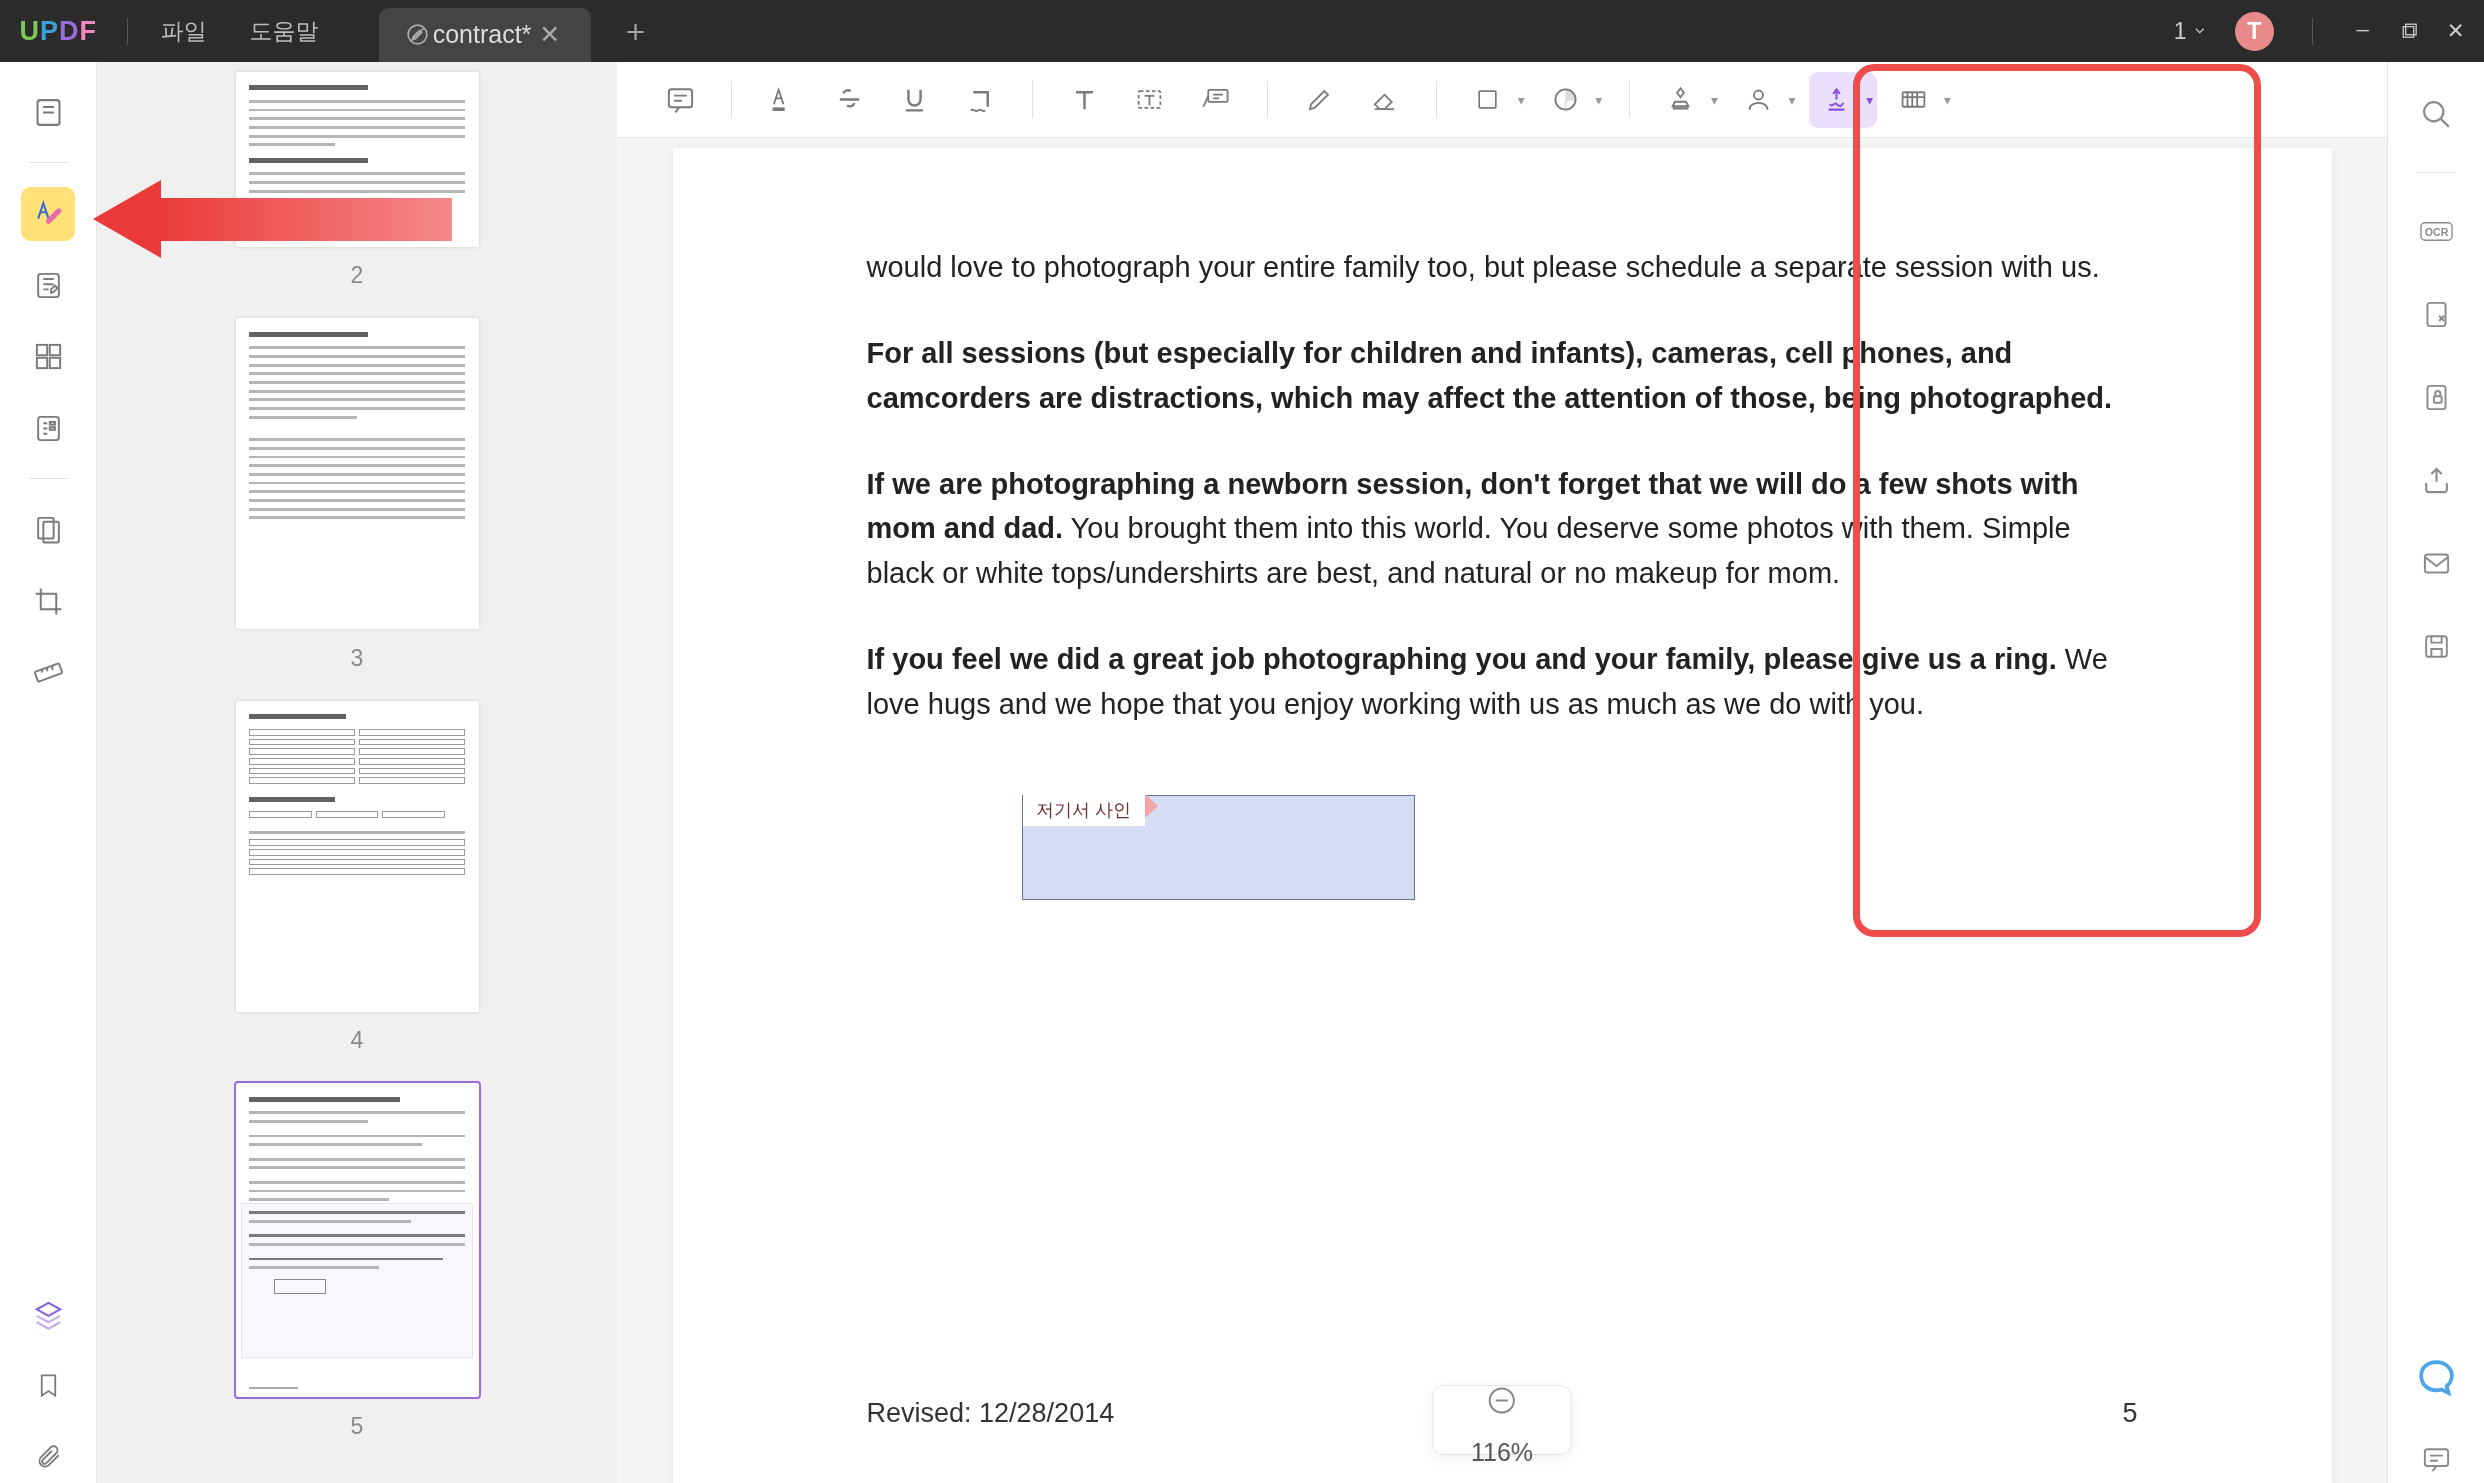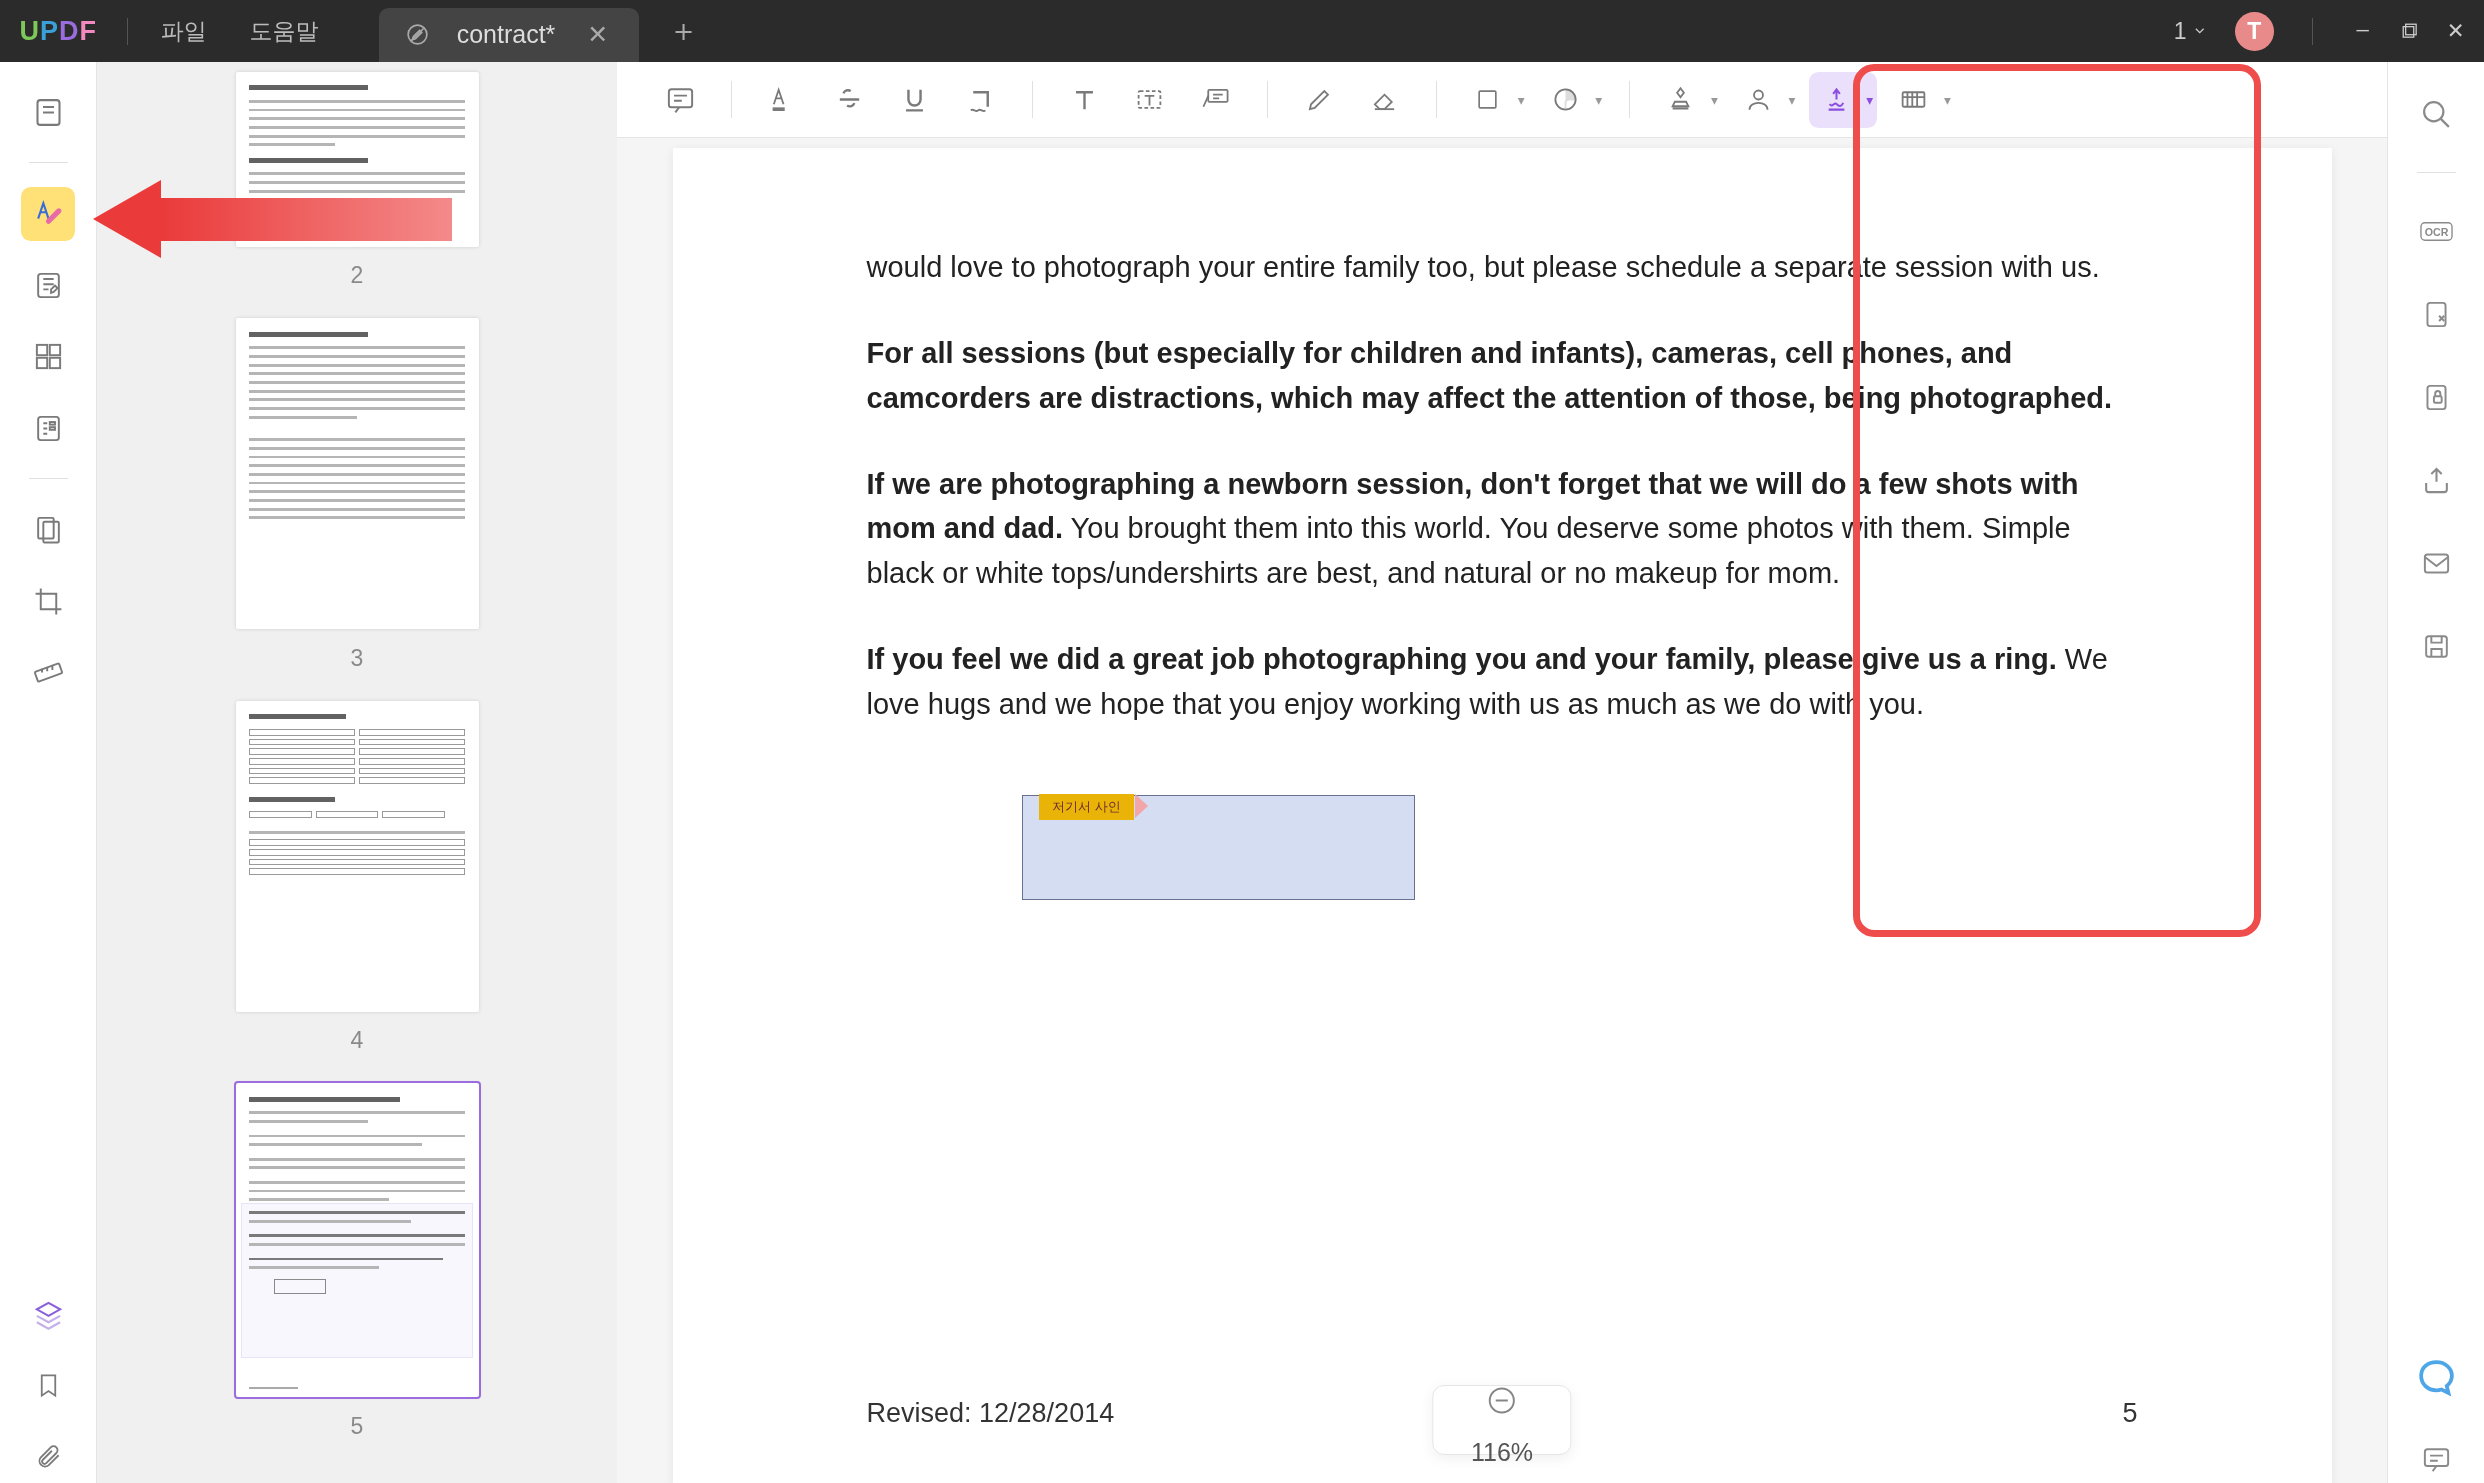--- a/index.html
+++ b/index.html
@@ -6,21 +6,21 @@
 body { background: #f5f5f5; overflow: hidden; width: 2484px; height: 1484px; transform-origin: top left; }
 .titlebar { height: 62px; background: #2b2b2b; display: flex; align-items: center; color: #ccc; font-size: 23px; }
 .logo { padding: 0 19.4px; display:flex; align-items:center; gap:1px; font-weight:800; font-size:27px; }
 .logo span:nth-child(1){color:#7cc85a;}
 .logo span:nth-child(2){color:#3aa0d8;}
 .logo span:nth-child(3){color:#9a6cde;}
 .logo span:nth-child(4){color:#f28ac1;}
 .tb-sep { width:1px; height:27px; background:#555; margin:0 11.6px; }
 .menu-item { padding: 0 21.3px; cursor:pointer; color:#bbb;font-family:Liberation Serif, serif; }
 .tab-spacer{width:39px;}
-.tab { display:flex; align-items:center; gap:26px; background:#444; border-radius:9.7px 9.7px 0 0; padding:9.7px 25px; height:54px; margin-top:7.8px;}
+.tab { display:flex; align-items:center; gap:2px; background:#444; border-radius:9.7px 9.7px 0 0; padding:9.7px 25px; height:54px; margin-top:7.8px;}
 .tab-icon{width:27px;height:27px;display:flex;align-items:center;justify-content:center;color:#aaa;}
 .tab-title{color:#ddd; font-size:25px;}
 .tab-close{color:#aaa; font-size:25px; cursor:pointer; padding:0 5.8px;}
 .add-tab{color:#aaa; font-size:31px; padding:0 29px; cursor:pointer;}
 .titlebar-right{margin-left:auto; display:flex; align-items:center; gap:27px; padding-right:19.4px;}
 .tb-num{display:flex;align-items:center;gap:5.8px;color:#ccc;font-size:23px;}
 .avatar{width:39px;height:39px;border-radius:50%;background:#e88a8a;display:flex;align-items:center;justify-content:center;color:#fff;font-weight:600;}
 .win-btn{color:#ccc; font-size:21.3px; cursor:pointer;}
 
 .app-body{display:flex; height:calc(100% - 62px);}
@@ -54,21 +54,21 @@
 .tbtn.active{background:#ebe0fb;color:#8a4fe0;}
 .tbtn.with-chevron{padding-right:13.6px;width:68px;}
 .tbtn .chev{position:absolute;right:3.9px;font-size:13.6px;color:#999;}
 .tsep{width:1px;height:37px;background:#e0e0e0;margin:0 13.6px;}
 
 .page-canvas{flex:1;overflow:auto;display:flex;justify-content:center;padding-top:9.7px;}
 .page{width:1659px;background:#fff;box-shadow:0 1.9px 9.7px rgba(0,0,0,0.07);padding:97px 194px;min-height:1339px;position:relative;}
 .page p{font-size:29px;line-height:1.55;color:#222;margin-bottom:41px;}
 .page b{font-weight:700;}
 .sign-box{width:393px;height:105px;border:1.9px solid #6a7090;background:#d5ddf2;margin-top:68px;position:relative;margin-left:155px;}
-.sign-tag{position:absolute;left:0;top:-1.9px;background:#eab308;color:#6a2e2e;font-size:13px;padding:3.9px 13.6px;margin-left:16px;}
+.sign-tag{position:absolute;left:0;top:-1.9px;background:#ffffff;color:#6a2e2e;font-size:18px;padding:3.9px 13.6px;}
 .sign-tag::after{content:"";position:absolute;right:-13.6px;top:0;width:0;height:0;border-top:12.6px solid transparent;border-bottom:12.6px solid transparent;border-left:13.6px solid #f2a6a8;}
 .revised{position:absolute;bottom:58px;left:194px;font-size:27px;color:#333;}
 .pagenum{position:absolute;bottom:58px;right:194px;font-size:27px;color:#333;}
 
 .sig-popup-outline{position:absolute;right:126px;top:1.9px;width:408px;height:873px;border:7.8px solid #ef4c4c;border-radius:21.3px;z-index:4;pointer-events:none;}
 .sig-popup{position:absolute;right:146px;top:72px;width:369px;background:#fff;border-radius:13.6px;box-shadow:0 5.8px 27px rgba(0,0,0,0.18);padding:25px 19.4px 23px;z-index:6;}
 .sig-title{font-size:25px;color:#7a7a7a;margin-bottom:19.4px;}
 .sig-preview{height:120px;border:1px solid #dcdcdc;border-radius:5.8px;display:flex;align-items:center;justify-content:center;margin-bottom:495px;}
 .create-btn{height:47px;border-radius:7.8px;background:#b487f0;color:#fff;display:flex;align-items:center;justify-content:center;font-size:23px;cursor:pointer;}
 

